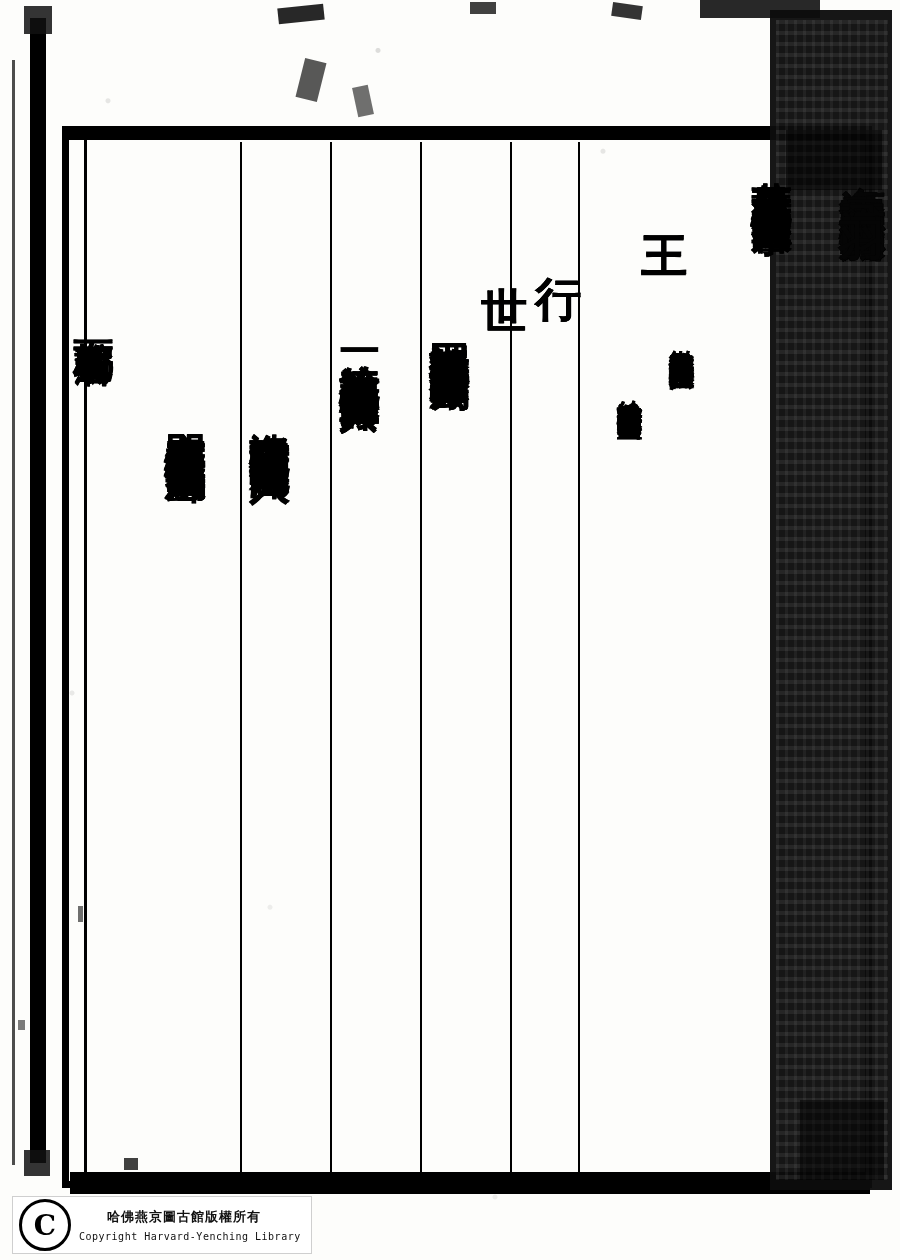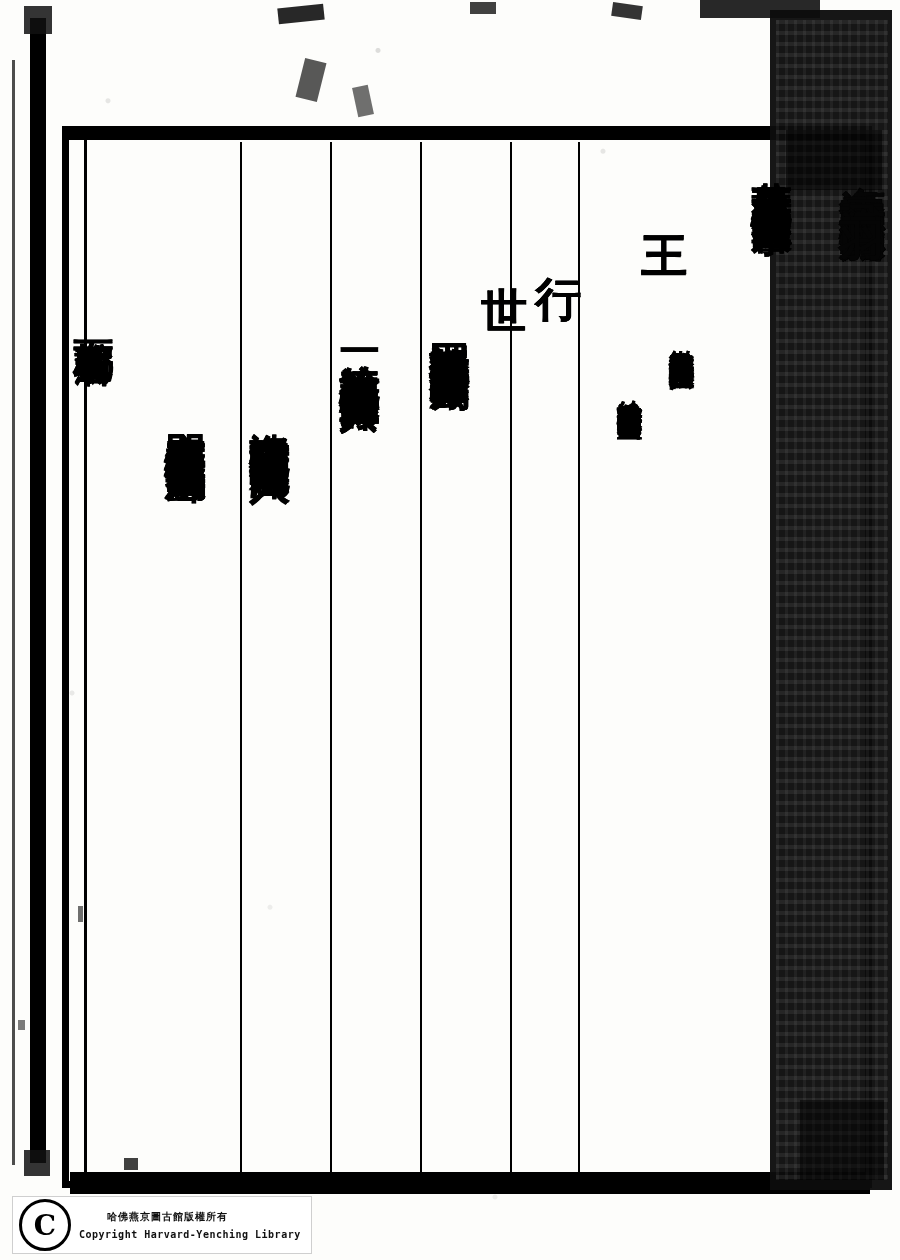--- a/index.html
+++ b/index.html
@@ -174,32 +174,31 @@
     flex: none;
   }
   .stamp-lines {
     display: flex;
     flex-direction: column;
     justify-content: center;
     gap: 5px;
   }
   .stamp-cn {
     font-family: Liberation Mono, monospace;
-    font-size: 10px;
+    font-size: 13px;
     font-weight: 700;
     letter-spacing: 1px;
     color: #111;
     padding-left: 28px;
   }
   .stamp-en {
     font-family: "DejaVu Sans Mono", monospace;
     font-size: 10px;
     letter-spacing: 0.5px;
     color: #111;
-    font-weight: bold;
   }
 
   .edge-mark {
     position: absolute;
     background: #111;
     opacity: .85;
   }
 </style>
 </head>
 <body>

